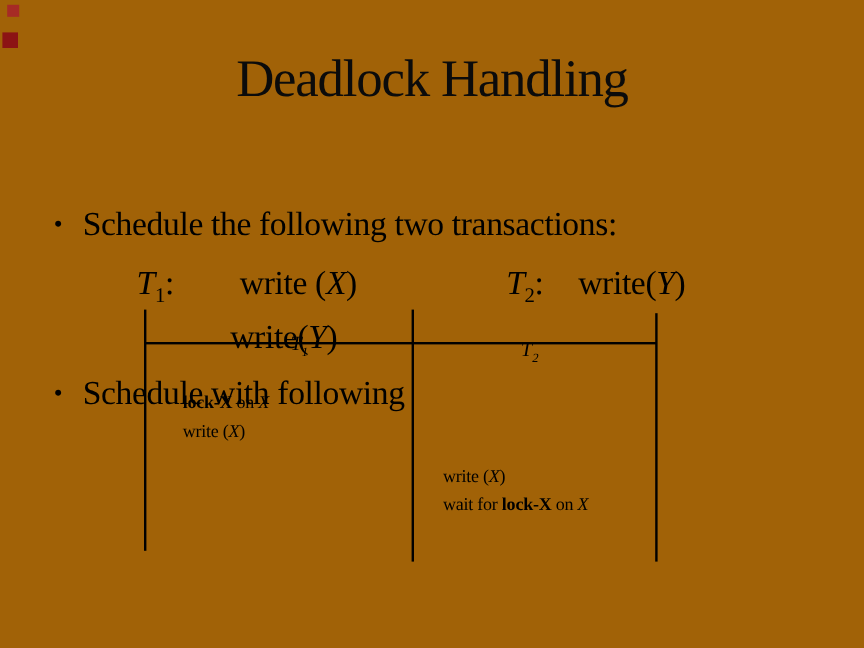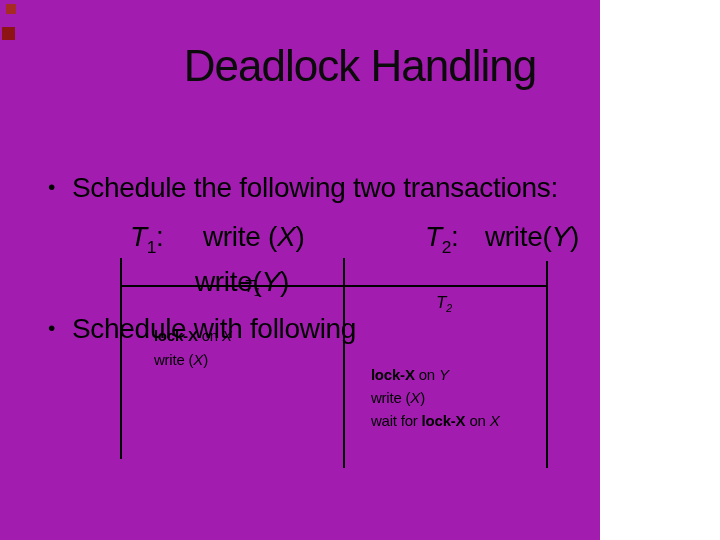--- a/index.html
+++ b/index.html
@@ -1,19 +1,19 @@
 <!DOCTYPE html>
 <html><head>
 <meta charset="utf-8">
 <style>
   * { margin:0; padding:0; box-sizing:border-box; }
   html,body { background:#ffffff; }
   .slide {
-    position:relative; width:600px; height:540px; background:#a21caf;
-    font-family:Liberation Sans, sans-serif; color:#000;
+    position:relative; width:720px; height:540px; background:#a16207;
+    font-family:Liberation Serif, serif; color:#000;
     overflow:hidden;
   }
   .abs { position:absolute; white-space:pre; }
   .title {
     left:0; top:42px; width:720px; text-align:center;
     font-size:44px; letter-spacing:-1px; line-height:1.1; color:#0b0b0b;
   }
   .bullet-line { font-size:28px; letter-spacing:-0.3px; line-height:1.2; }
   .bullet-marker { display:inline-block; font-size:21px; vertical-align:3px; margin-right:17px; }
   .txline { font-size:28px; letter-spacing:-0.3px; line-height:1.2; }
@@ -40,21 +40,21 @@
 
   <div class="decor-sq" id="sq-top" style="background: rgb(166, 43, 37);"></div>
   <div class="decor-sq" id="sq-bottom" style="background: rgb(140, 20, 20);"></div>
 
   <div class="abs title">Deadlock Handling</div>
 
   <div class="abs bullet-line" style="left:18px; top:137px;">
     <span class="bullet-marker">•</span><span>Schedule the following two transactions:</span>
   </div>
 
-  <div class="abs txline" style="left:100px; top:186px;">
+  <div class="abs txline" style="left:87px; top:186px;">
     <i>T</i><sub>1</sub><span>:</span>
   </div>
   <div class="abs txline" style="left:173px; top:186px;">
     <span>write (</span><i>X</i><span>)</span>
   </div>
   <div class="abs txline" style="left:395px; top:186px;text-align:center;">
     <i>T</i><sub>2</sub><span>:</span>
   </div>
   <div class="abs txline" style="left:455px; top:186px;">
     <span>write(</span><i>Y</i><span>)</span>
@@ -69,34 +69,31 @@
   </div>
 
   <div class="vline" id="v1"></div>
   <div class="vline" id="v2"></div>
   <div class="vline" id="v3"></div>
   <div class="hline" id="h1"></div>
 
   <div class="abs thead" style="left:225px; top:261px;">
     <i>T</i><sub>1</sub>
   </div>
-  <div class="abs thead" style="left:417px; top:277px;">
+  <div class="abs thead" style="left:417px; top:266px;">
     <i>T</i><sub>2</sub>
   </div>
 
   <div class="abs trow" style="left:138px; top:308px;">
     <span></span><b>lock-X</b><span> on </span><i>X</i><span></span>
   </div>
   <div class="abs trow" style="left:138px; top:332px;">
     <span>write (</span><b></b><span></span><i>X</i><span>)</span>
   </div>
 
-  <div class="abs trow" style="left:355px; top:347px;">
-    <span></span><b>lock-X</b><span> on </span><i>Y</i><span></span>
-  </div>
   <div class="abs trow" style="left:355px; top:370px;">
     <span>write (</span><b></b><span></span><i>X</i><span>)</span>
   </div>
   <div class="abs trow" style="left:355px; top:393px;">
     <span>wait for </span><b>lock-X</b><span> on </span><i>X</i><span></span>
   </div>
 
 </div>
 
 </body></html>

